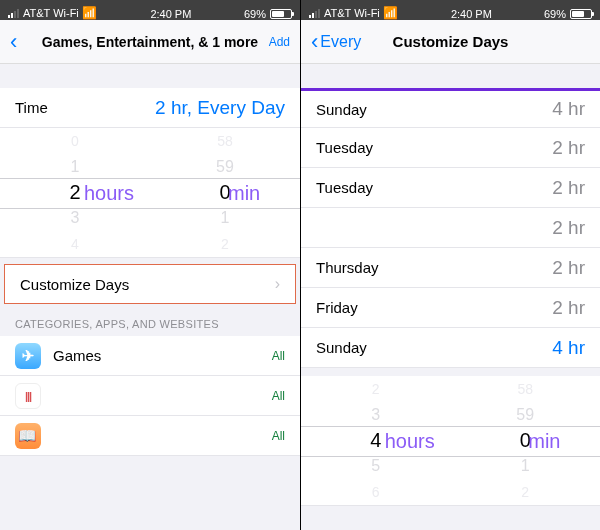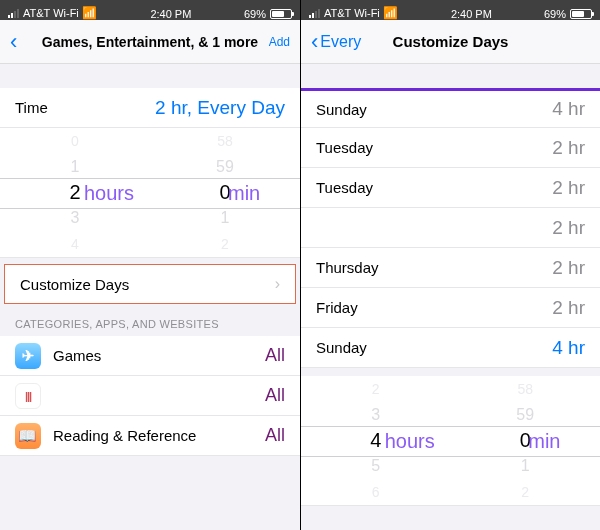--- a/index.html
+++ b/index.html
@@ -41,21 +41,21 @@
 .picker .l2{top:calc(50% + 15px)}
 .custom{background:#fff;height:40px;display:flex;align-items:center;padding:0 15px;font-size:15px;border:1.5px solid #e06a4a;margin:6px 4px 0}
 .custom .arr{margin-left:auto;color:#c7c7cc;font-size:16px}
 .foot{padding:8px 15px;font-size:11px;color:#8e8e93;line-height:1.35}
 .sect-hdr{padding:14px 15px 6px;font-size:11px;color:#8e8e93;letter-spacing:.3px}
 .crow{background:#fff;display:flex;align-items:center;padding:0 15px;height:40px;font-size:15px;border-bottom:1px solid #e5e5ea}
 .ic{width:26px;height:26px;border-radius:6px;display:flex;align-items:center;justify-content:center;margin-right:12px;font-size:15px;font-weight:600;color:#fff}
 .ic.g{background:linear-gradient(#8fd8ff,#3aa8ff)}
 .ic.e{background:#fff;border:1px solid #eee;color:#d94e50;font-size:11px;letter-spacing:-1px}
 .ic.r{background:linear-gradient(#ffb26b,#ff8d3a)}
-.crow .all{margin-left:auto;color:#701a75;font-size:18px}
+.crow .all{margin-left:auto;color:#15803d;font-size:12px}
 </style>
 </head>
 <body>
 
 <div class="phone">
  <div class="status">
   <div class="sbl">
    <span class="sig">
           <i class="on"></i>
           <i class="on"></i>
@@ -112,21 +112,20 @@
   <span class="ic g">✈</span>
   <span>Games</span>
   <span class="all">All</span>
  </div>
  <div class="crow">
   <span class="ic e">|||</span>
   <span class="all">All</span>
  </div>
  <div class="crow">
   <span class="ic r">📖</span>
-  <span>Reading &amp; Reference</span>
   <span class="all">All</span>
  </div>
 </div>
 
 <div class="phone">
  <div class="status">
   <div class="sbl">
    <span class="sig">
           <i class="on"></i>
           <i class="on"></i>

